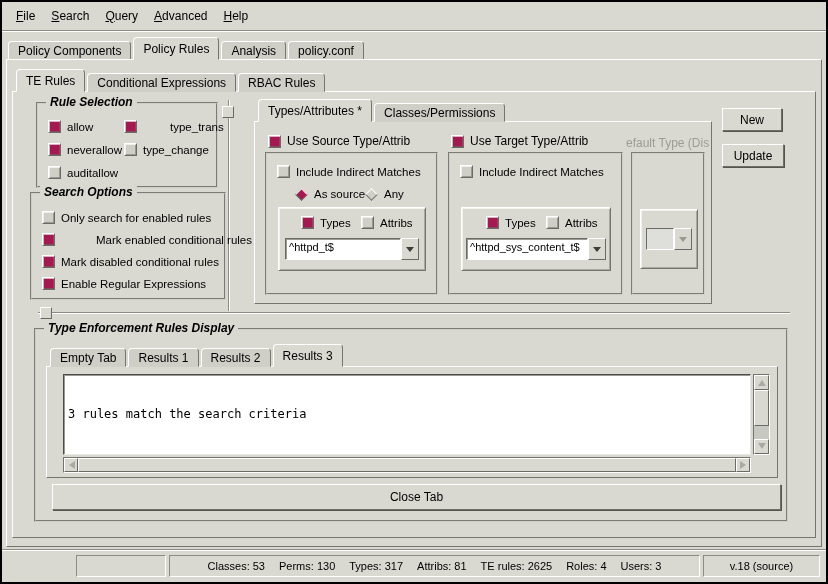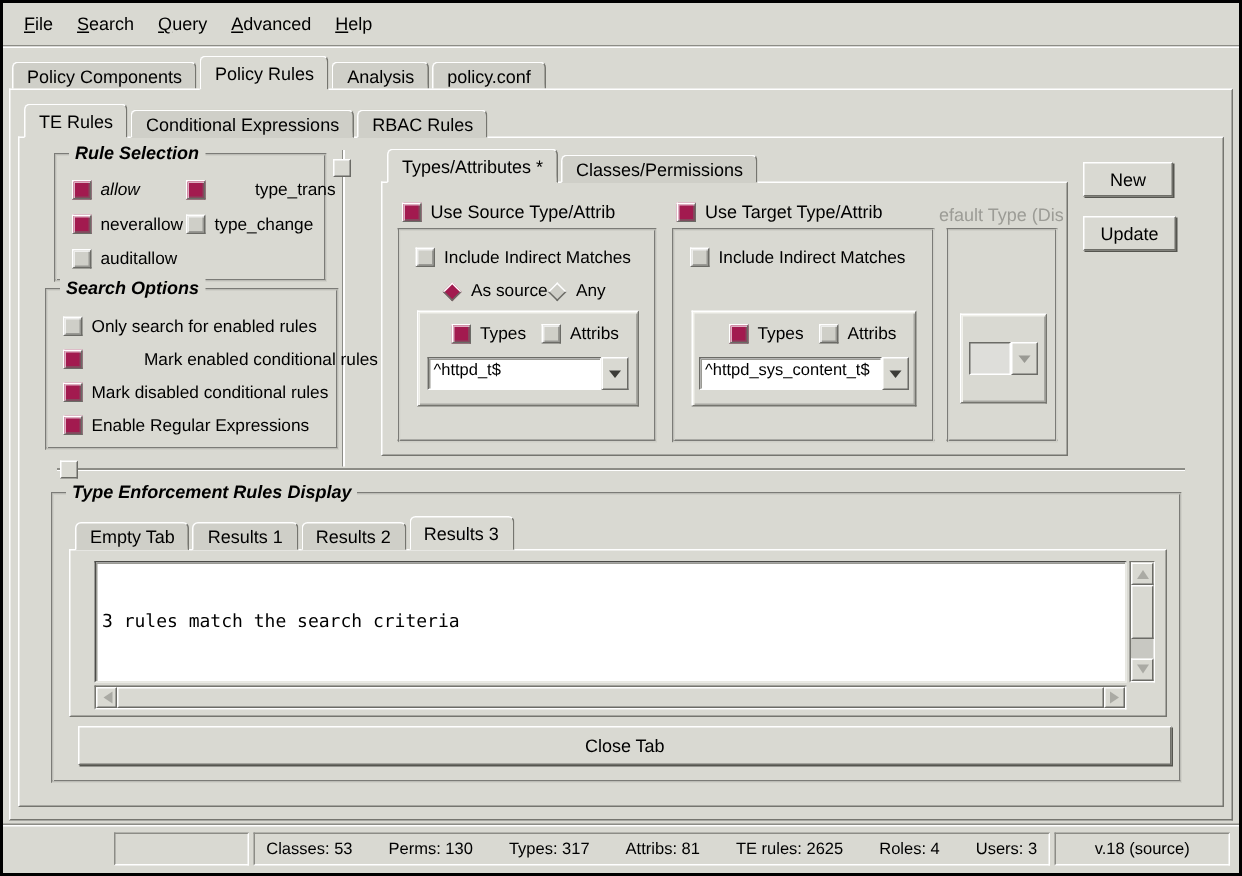--- a/index.html
+++ b/index.html
@@ -75,21 +75,21 @@
   .sb-thumb { position:absolute; background:#d9d9d2; border:1px solid; border-color:#ffffff #6b6b66 #6b6b66 #ffffff; }
   .tri-up::after    { content:""; border:4px solid transparent; border-bottom:6px solid #aaaaa4; margin-bottom:3px; }
   .tri-down::after  { content:""; border:4px solid transparent; border-top:6px solid #aaaaa4; margin-top:3px; }
   .tri-left::after  { content:""; border:4px solid transparent; border-right:6px solid #aaaaa4; margin-right:3px; }
   .tri-right::after { content:""; border:4px solid transparent; border-left:6px solid #aaaaa4; margin-left:3px; }
   
   .statusbar { position:absolute; left:0; top:548px; width:824px; height:30px;
     border-top:1px solid #ffffff; box-shadow:0 -1px 0 #8c8c86; }
   .status-panel { position:absolute; top:4px; height:22px;
     border:1px solid; border-color:#8c8c86 #ffffff #ffffff #8c8c86;
-    display:flex; align-items:center; justify-content:center; gap:24px; font-size:11px; white-space:nowrap; }
+    display:flex; align-items:center; justify-content:center; gap:14px; font-size:11px; white-space:nowrap; }
   .dim { color:#9c9c96; }
 </style>
 </head>
 <body>
 
 <div class="window">
 
   <div class="menubar">
     <span class="menu-item">File</span>
     <span class="menu-item">Search</span>
@@ -109,21 +109,21 @@
 
   <div class="tabbar" style="left:14px; top:67px; height:23px; z-index:2;">
     <div class="tab active">TE Rules</div>
     <div class="tab">Conditional Expressions</div>
     <div class="tab">RBAC Rules</div>
   </div>
   <div class="nb-body" style="left:10px; top:89px; width:804px; height:447px;"></div>
 
   <div class="labelframe" style="left:34px; top:100px; width:182px; height:86px; z-index:2;">
     <span class="lf-title">Rule Selection</span>
-    <div class="opt-row" style="left:10px; top:16px;font-style:italic;">
+    <div class="opt-row" style="left:10px; top:16px;">
       <span class="cb checked"></span>
       <span class="opt-label">allow</span>
     </div>
     <div class="opt-row" style="left:10px; top:39px;">
       <span class="cb checked"></span>
       <span class="opt-label">neverallow</span>
     </div>
     <div class="opt-row" style="left:10px; top:62px;">
       <span class="cb"></span>
       <span class="opt-label">auditallow</span>

